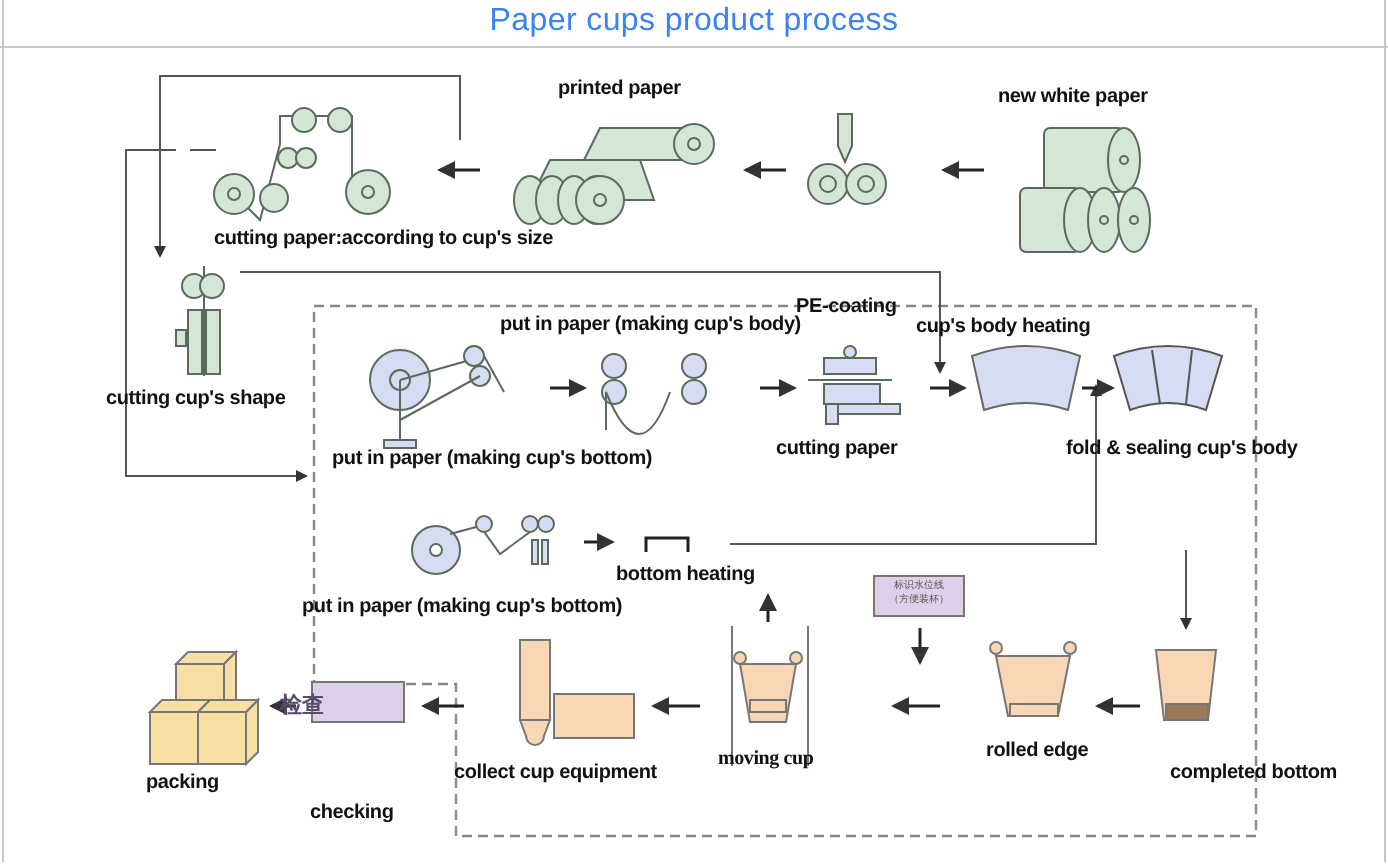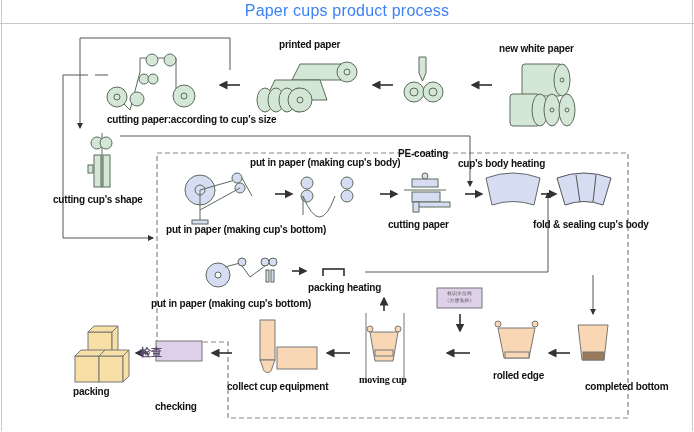--- a/index.html
+++ b/index.html
@@ -202,21 +202,21 @@
 <div class="lbl" style="left:499px;top:43px;">new white paper</div>
 <div class="lbl" style="left:398px;top:108px;margin-top:40px;">PE-coating</div>
 <div class="lbl" style="left:107px;top:114px;">cutting paper:according to cup's size</div>
 <div class="lbl" style="left:53px;top:194px;">cutting cup's shape</div>
 <div class="lbl" style="left:250px;top:157px;">put in paper (making cup's body)</div>
 <div class="lbl" style="left:166px;top:224px;">put in paper (making cup's bottom)</div>
 <div class="lbl" style="left:388px;top:219px;">cutting paper</div>
 <div class="lbl" style="left:458px;top:158px;">cup's body heating</div>
 <div class="lbl" style="left:533px;top:219px;">fold &amp; sealing cup's body</div>
 <div class="lbl" style="left:151px;top:298px;">put in paper (making cup's bottom)</div>
-<div class="lbl" style="left:308px;top:282px;">packing heating</div>
+<div class="lbl" style="left:308px;top:282px;">bottom heating</div>
 <div style="position:absolute;left:439px;top:290px;width:41px;font-size:5px;line-height:7px;text-align:center;color:#555;">
   <div>标识水位线</div>
   <div>（方便装杯）</div>
 </div>
 <div style="position:absolute;left:140px;top:345px;width:46px;font-size:11px;font-weight:bold;color:#5a4a6a;">检查</div>
 <div class="lbl" style="left:73px;top:386px;">packing</div>
 <div class="lbl" style="left:155px;top:378px;margin-top:23px;">checking</div>
 <div class="lbl" style="left:227px;top:381px;">collect cup equipment</div>
 <div class="lbl" style="left:359px;top:374px;font-family:Liberation Serif, serif;">moving cup</div>
 <div class="lbl" style="left:493px;top:370px;">rolled edge</div>

